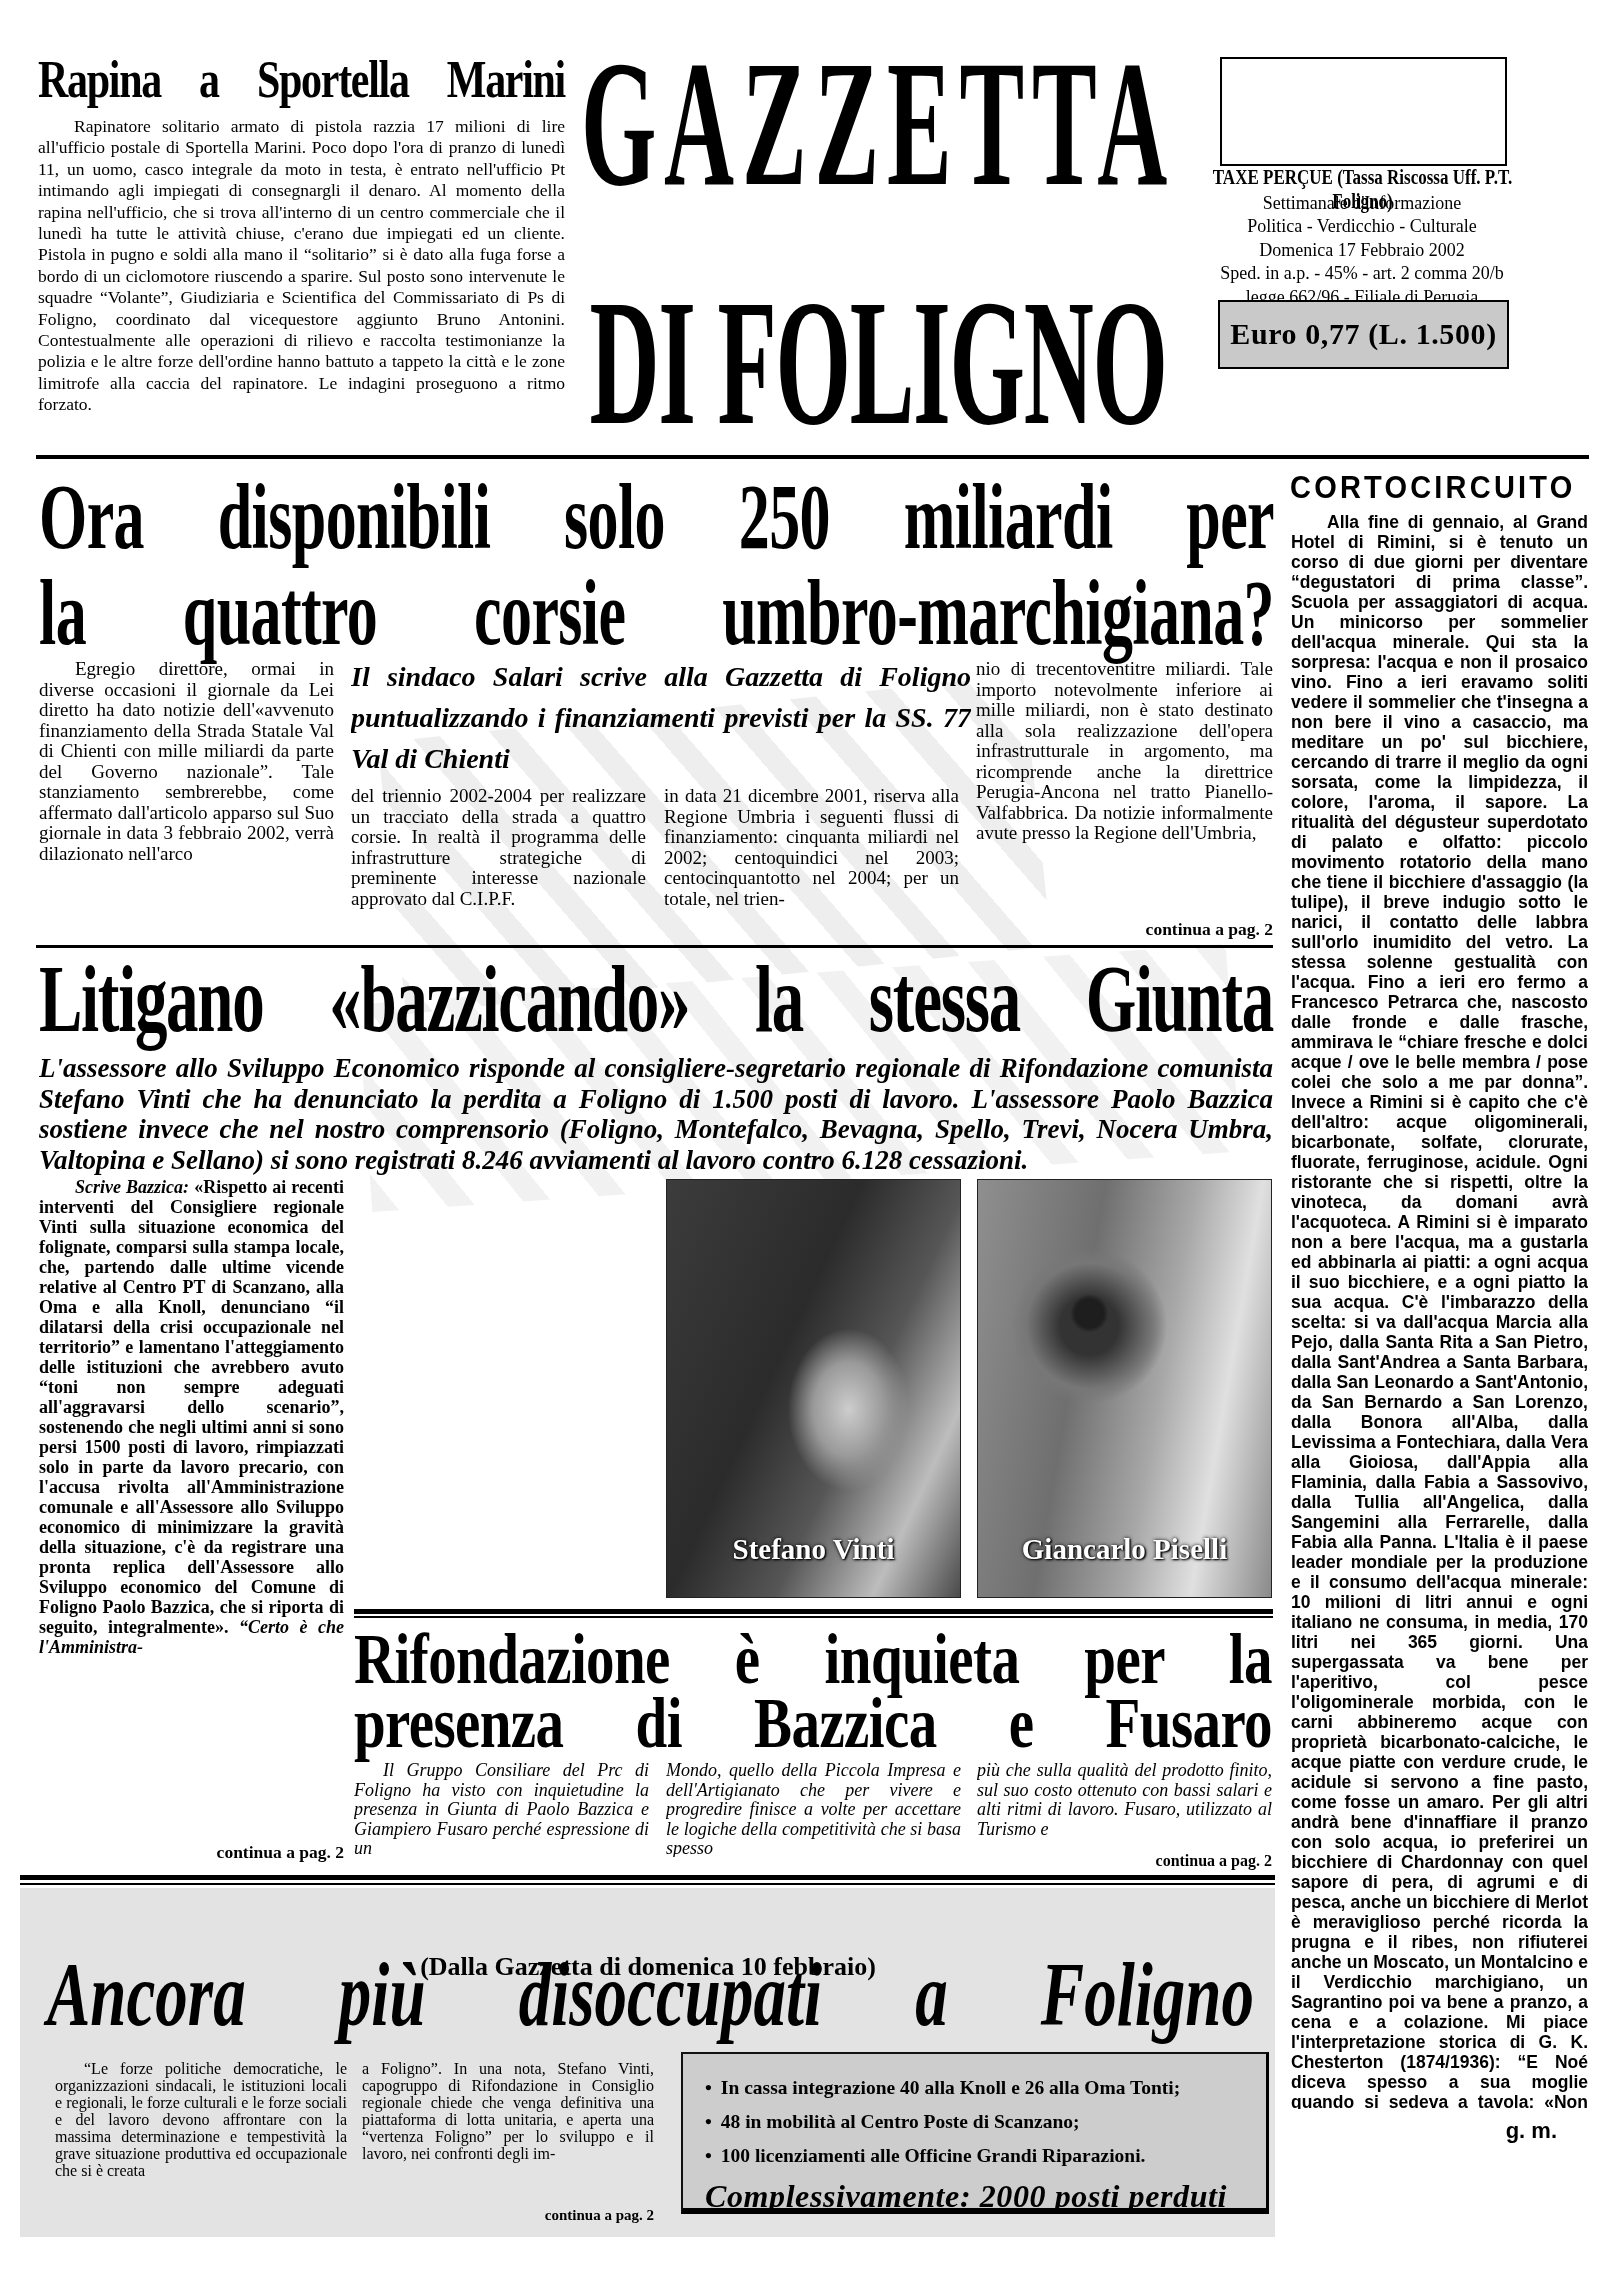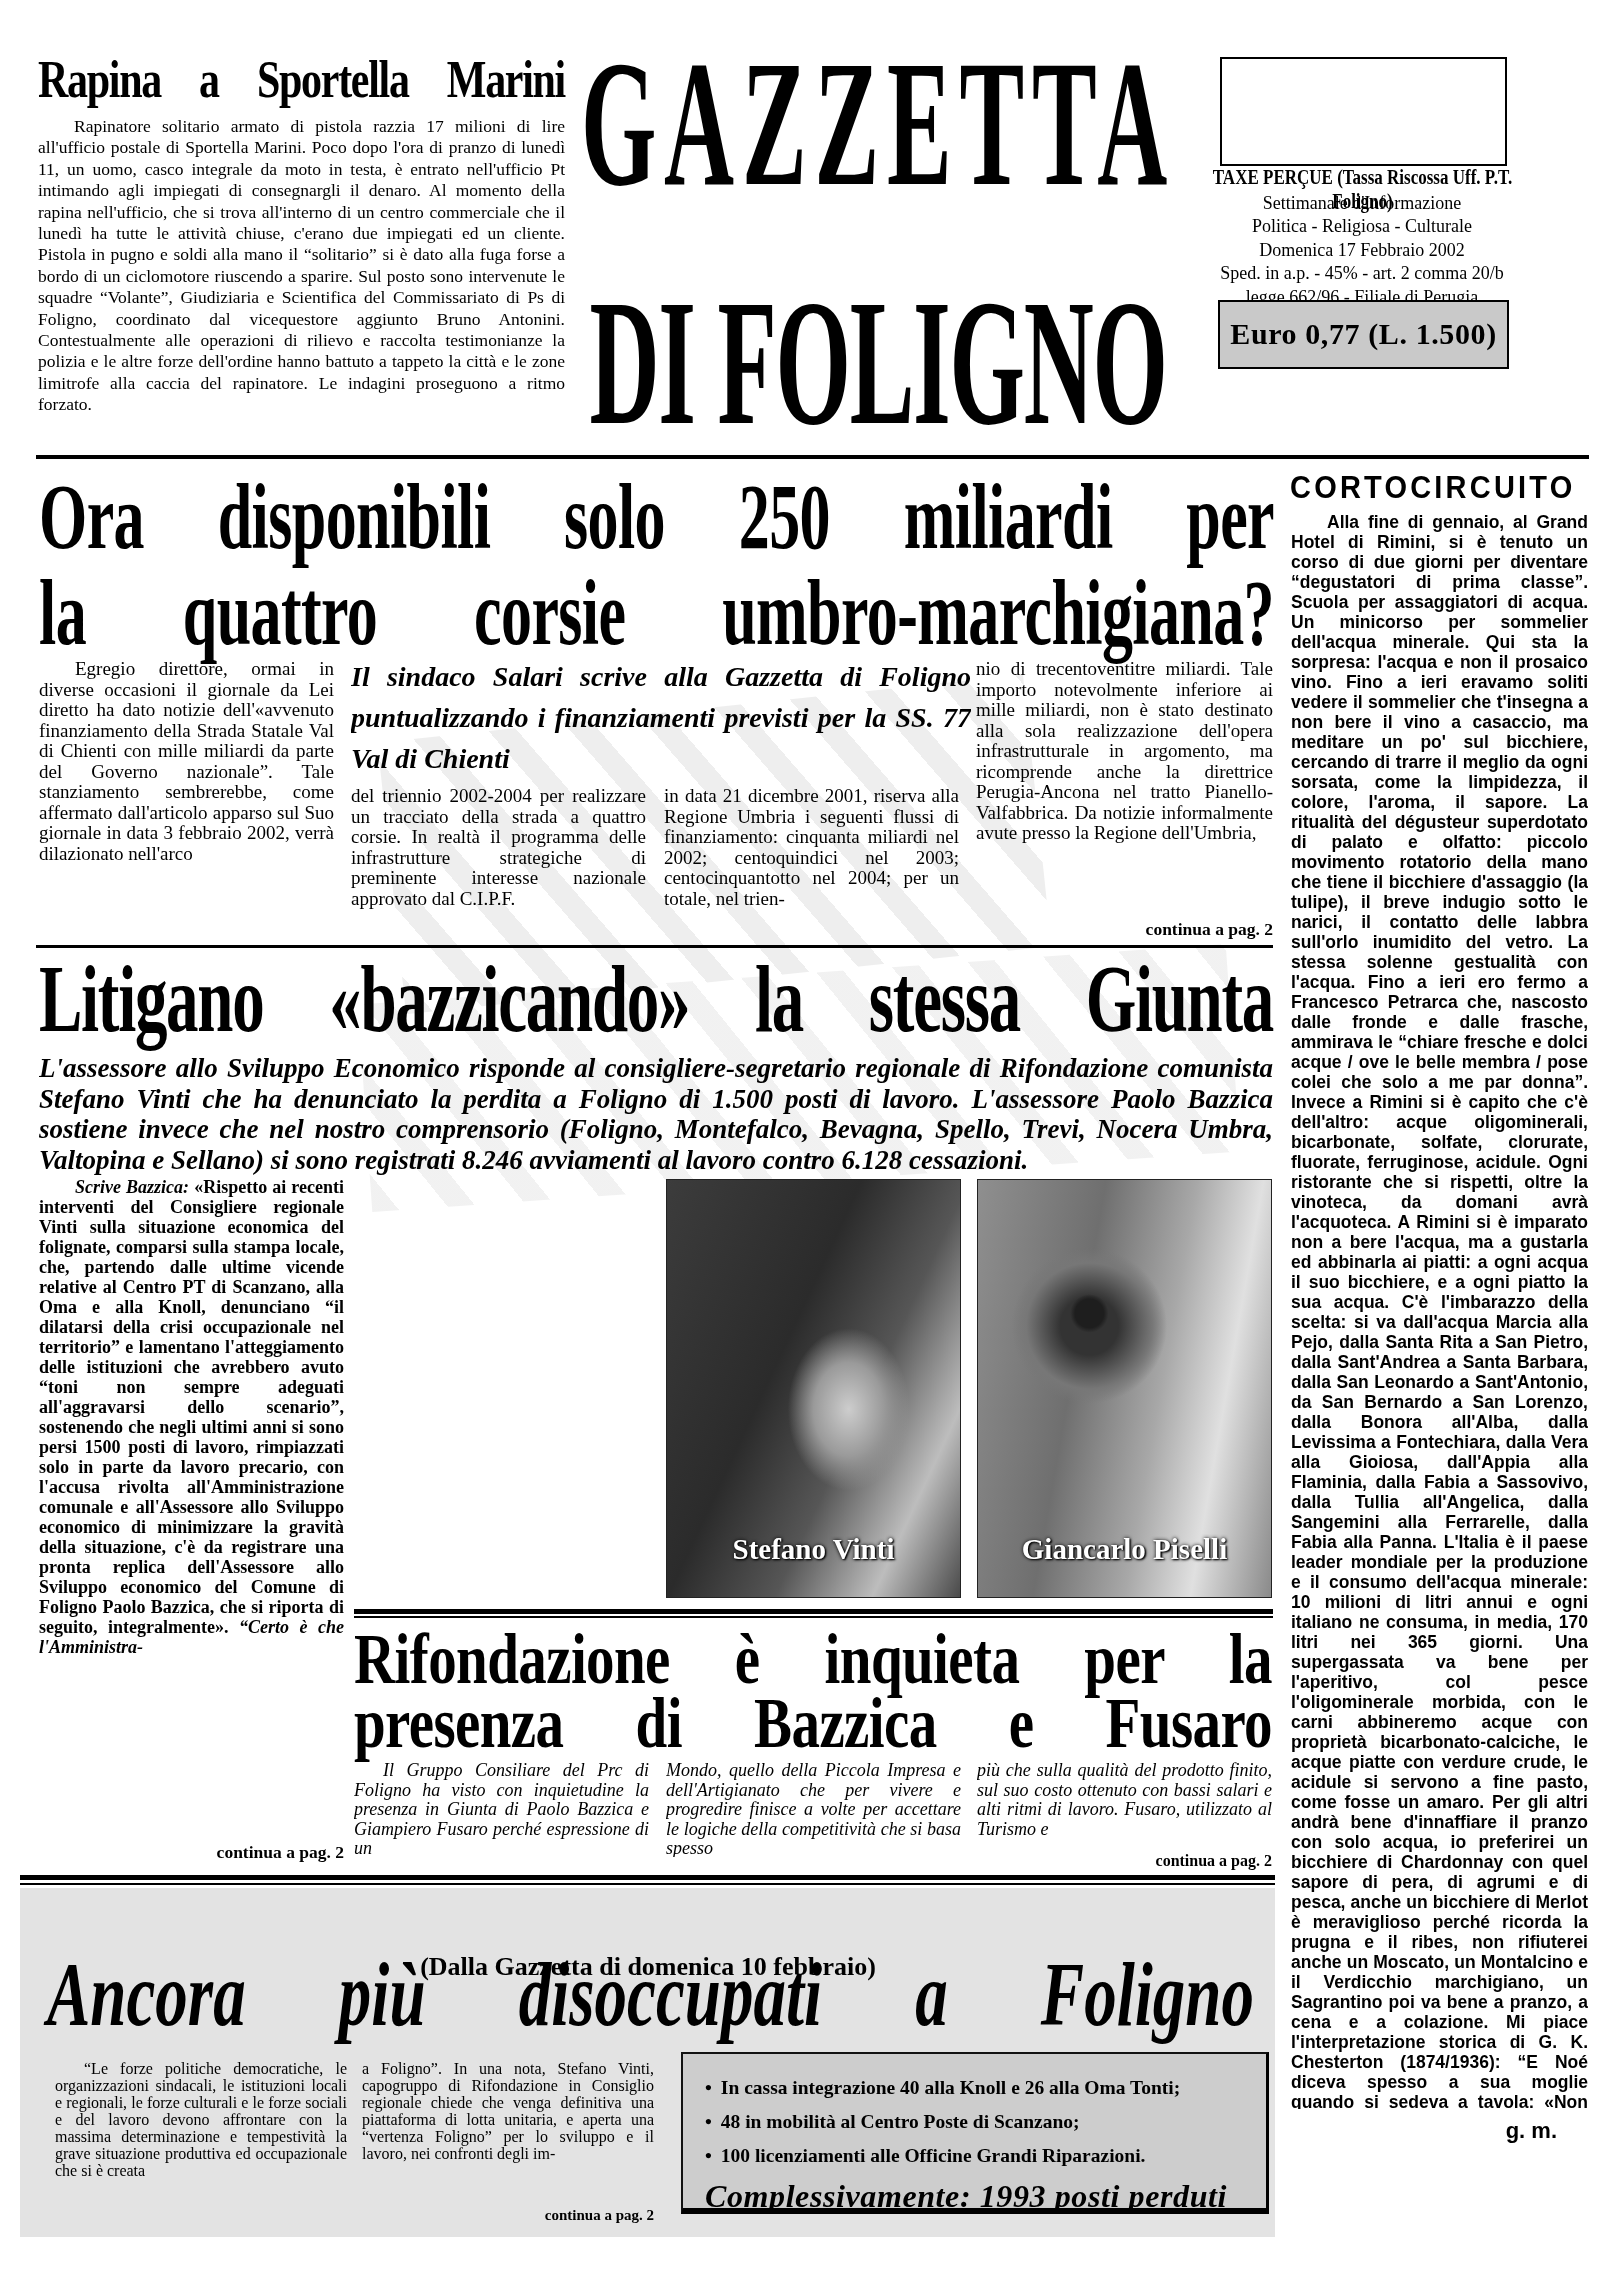--- a/index.html
+++ b/index.html
@@ -113,21 +113,21 @@
 
   <div class="abs rapina-head jline">Rapina a Sportella Marini</div>
   <div class="abs rapina-body just">Rapinatore solitario armato di pistola razzia 17 milioni di lire all'ufficio postale di Sportella Marini. Poco dopo l'ora di pranzo di lunedì 11, un uomo, casco integrale da moto in testa, è entrato nell'ufficio Pt intimando agli impiegati di consegnargli il denaro. Al momento della rapina nell'ufficio, che si trova all'interno di un centro commerciale che il lunedì ha tutte le attività chiuse, c'erano due impiegati ed un cliente. Pistola in pugno e soldi alla mano il “solitario” si è dato alla fuga forse a bordo di un ciclomotore riuscendo a sparire. Sul posto sono intervenute le squadre “Volante”, Giudiziaria e Scientifica del Commissariato di Ps di Foligno, coordinato dal vicequestore aggiunto Bruno Antonini. Contestualmente alle operazioni di rilievo e raccolta testimonianze la polizia e le altre forze dell'ordine hanno battuto a tappeto la città e le zone limitrofe alla caccia del rapinatore. Le indagini proseguono a ritmo forzato.</div>
 
   <div class="abs mast1">GAZZETTA</div>
   <div class="abs mast2">DI FOLIGNO</div>
   <div class="abs taxe-box"></div>
   <div class="abs taxe-caption">TAXE PERÇUE (Tassa Riscossa Uff. P.T. Foligno)</div>
   <div class="abs info-block">
     <div>Settimanale d'Informazione</div>
-    <div>Politica - Religiosa - Culturale</div>
+    <div>Politica - Verdicchio - Culturale</div>
     <div>Domenica 17 Febbraio 2002</div>
     <div>Sped. in a.p. - 45% - art. 2 comma 20/b</div>
     <div>legge 662/96 - Filiale di Perugia</div>
     <div>Euro 0,77 (L. 1.500) - Anno 117 - n. 7</div>
   </div>
   <div class="abs price-box">Euro 0,77 (L. 1.500)</div>
 
   <div class="abs rule rule-top"></div>
 
   <div class="abs mainhead mh1 jline">Ora disponibili solo 250 miliardi per</div>
@@ -174,17 +174,17 @@
   <div class="abs kicker">(Dalla Gazzetta di domenica 10 febbraio)</div>
   <div class="abs ancora jline">Ancora più disoccupati a Foligno</div>
   <div class="abs d-c d-c1 just">“Le forze politiche democratiche, le organizzazioni sindacali, le istituzioni locali e regionali, le forze culturali e le forze sociali e del lavoro devono affrontare con la massima determinazione e tempestività la grave situazione produttiva ed occupazionale che si è creata</div>
   <div class="abs d-c d-c2 just">a Foligno”. In una nota, Stefano Vinti, capogruppo di Rifondazione in Consiglio regionale chiede che venga definitiva una piattaforma di lotta unitaria, e aperta una “vertenza Foligno” per lo sviluppo e il lavoro, nei confronti degli im-</div>
   <div class="abs continua d-cont">continua a pag. 2</div>
 
   <div class="abs bulletbox">
     <div class="bullet-row"><span class="bullet-glyph">•</span><span>In cassa integrazione 40 alla Knoll e 26 alla Oma Tonti;</span></div>
     <div class="bullet-row"><span class="bullet-glyph">•</span><span>48 in mobilità al Centro Poste di Scanzano;</span></div>
     <div class="bullet-row"><span class="bullet-glyph">•</span><span>100 licenziamenti alle Officine Grandi Riparazioni.</span></div>
-    <div class="total-line">Complessivamente: 1993 posti perduti</div>
+    <div class="total-line">Complessivamente: 2000 posti perduti</div>
   </div>
 
 </div>
 
 
 </body></html>

